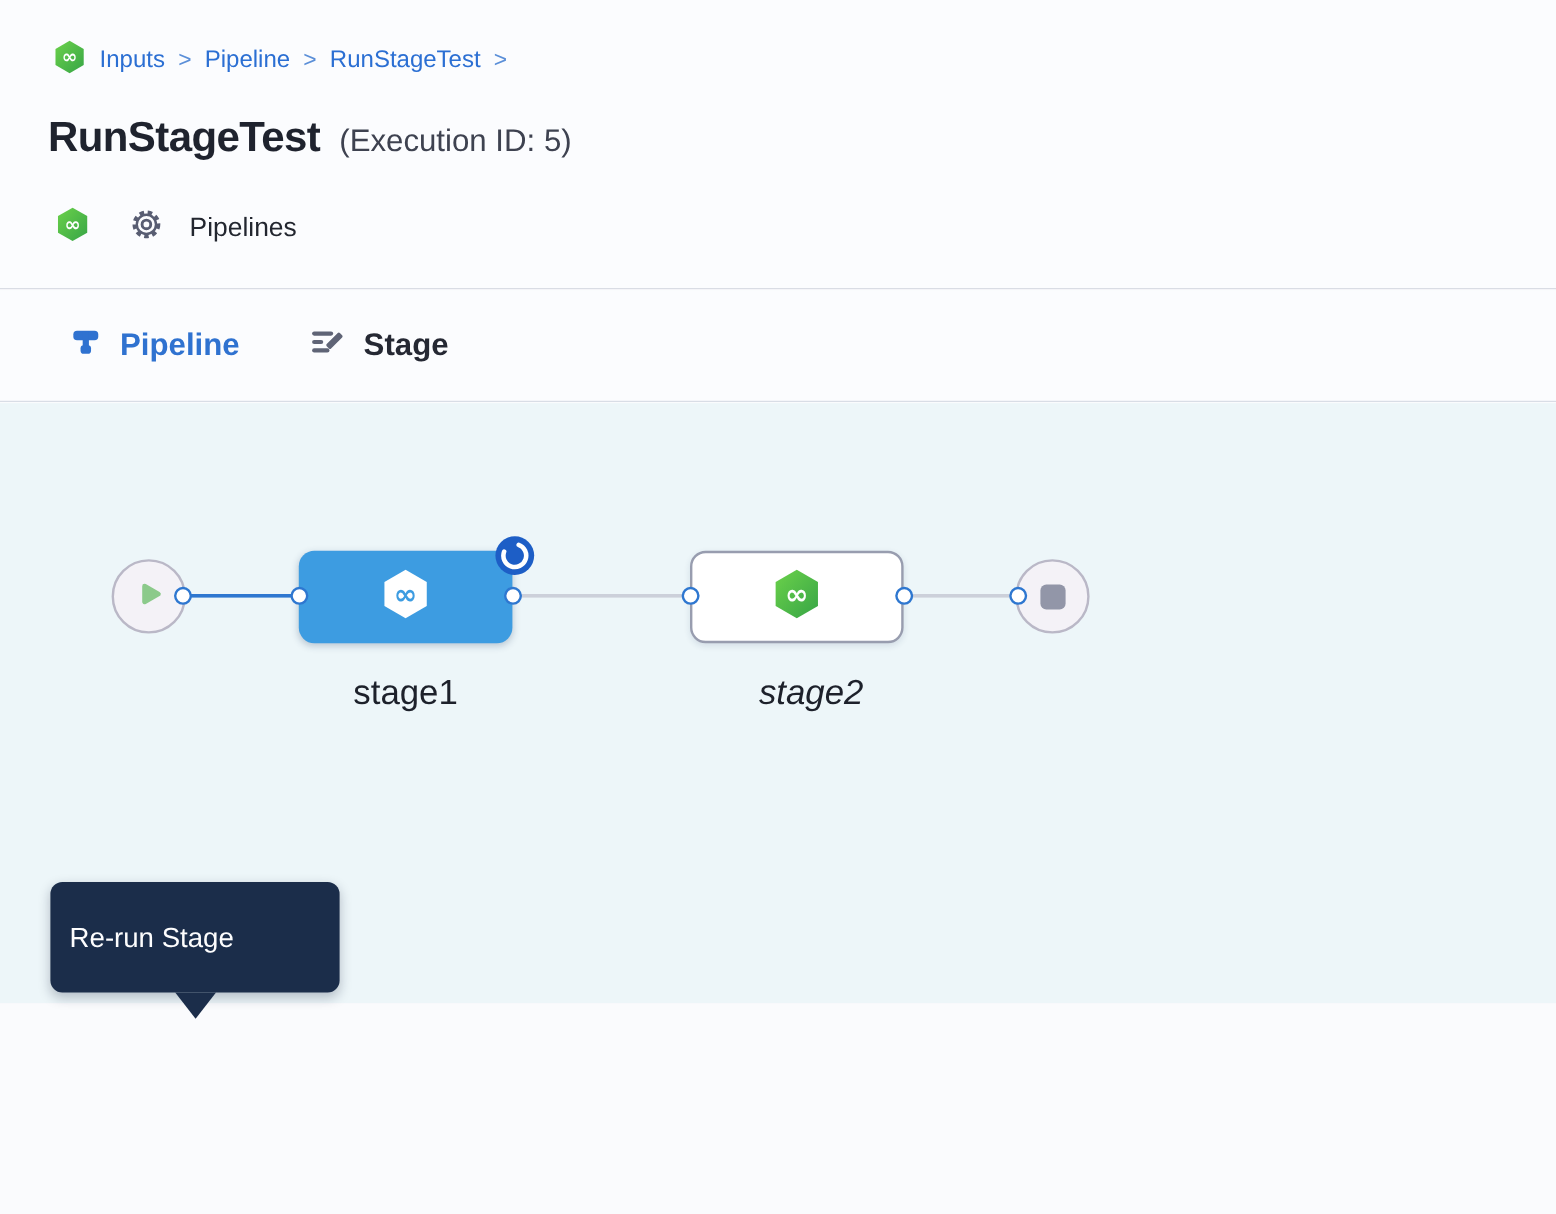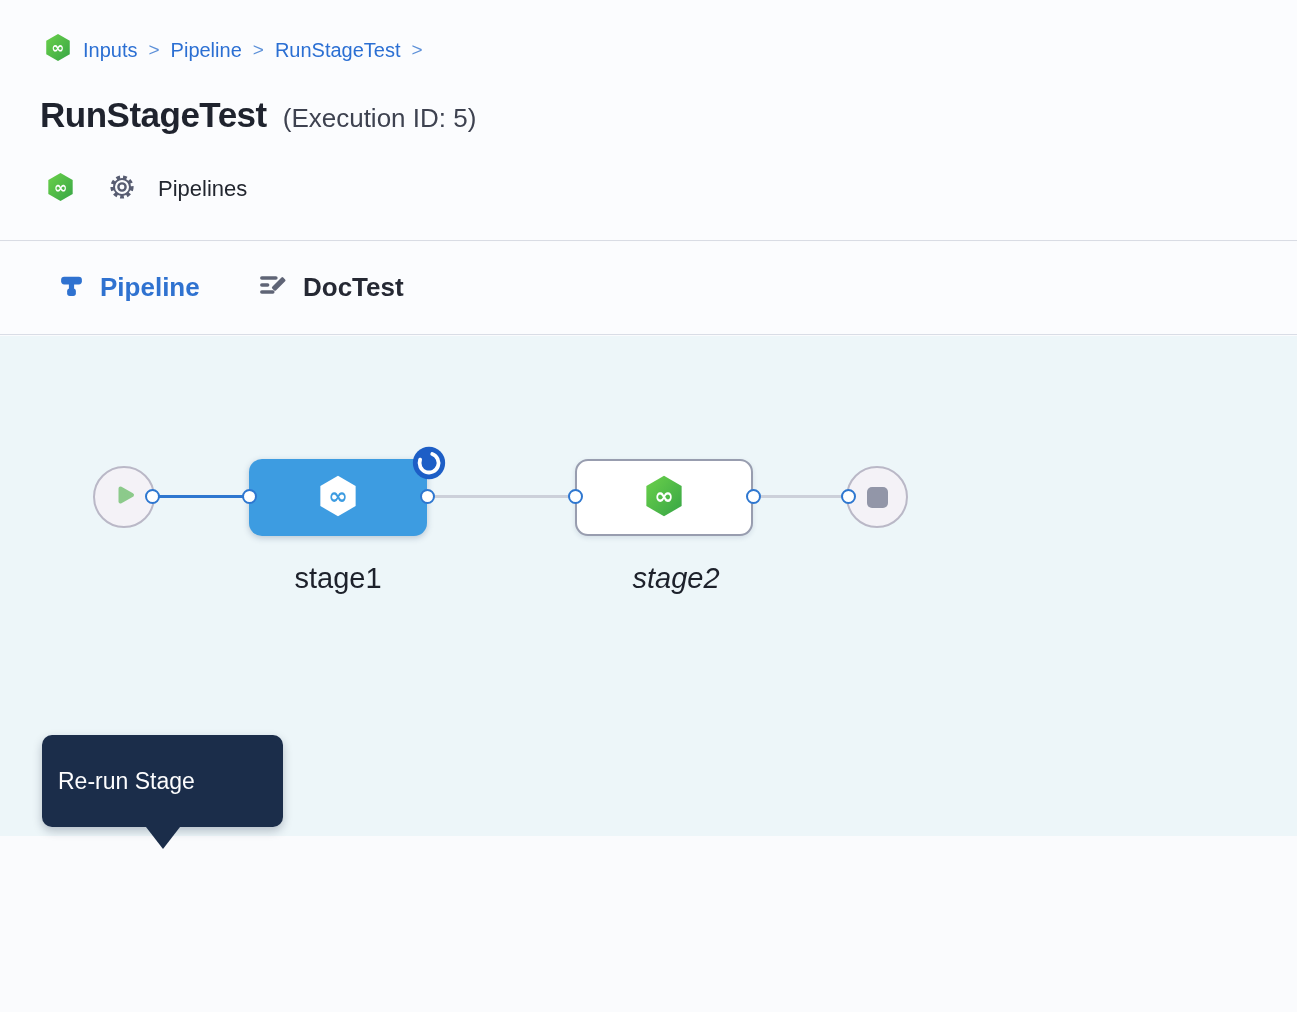--- a/index.html
+++ b/index.html
@@ -122,21 +122,21 @@
     </div>
     <div class="tab tab-inputs">
       <span>
         <svg width="30" height="28" viewBox="0 0 29 27" fill="#5f6476">
           <rect x="2" y="5" width="17" height="3.4" rx="1.7"></rect>
           <rect x="2" y="11.8" width="9" height="3.4" rx="1.7"></rect>
           <rect x="2" y="18.6" width="14" height="3.4" rx="1.7"></rect>
           <rect x="12.5" y="10" width="15" height="5" rx="1.2" transform="rotate(-45 20 12.5)"></rect>
         </svg>
       </span>
-      <span class="tab-label">DocTest</span>
+      <span class="tab-label">Stage</span>
     </div>
     <div class="tab-underline"></div>
   </div>
 
   <div class="canvas"></div>
 
   <div class="edge edge-blue" style="left:152px;width:98px;"></div>
   <div class="edge edge-gray" style="left:427px;width:148px;"></div>
   <div class="edge edge-gray" style="left:753px;width:95px;"></div>
 

